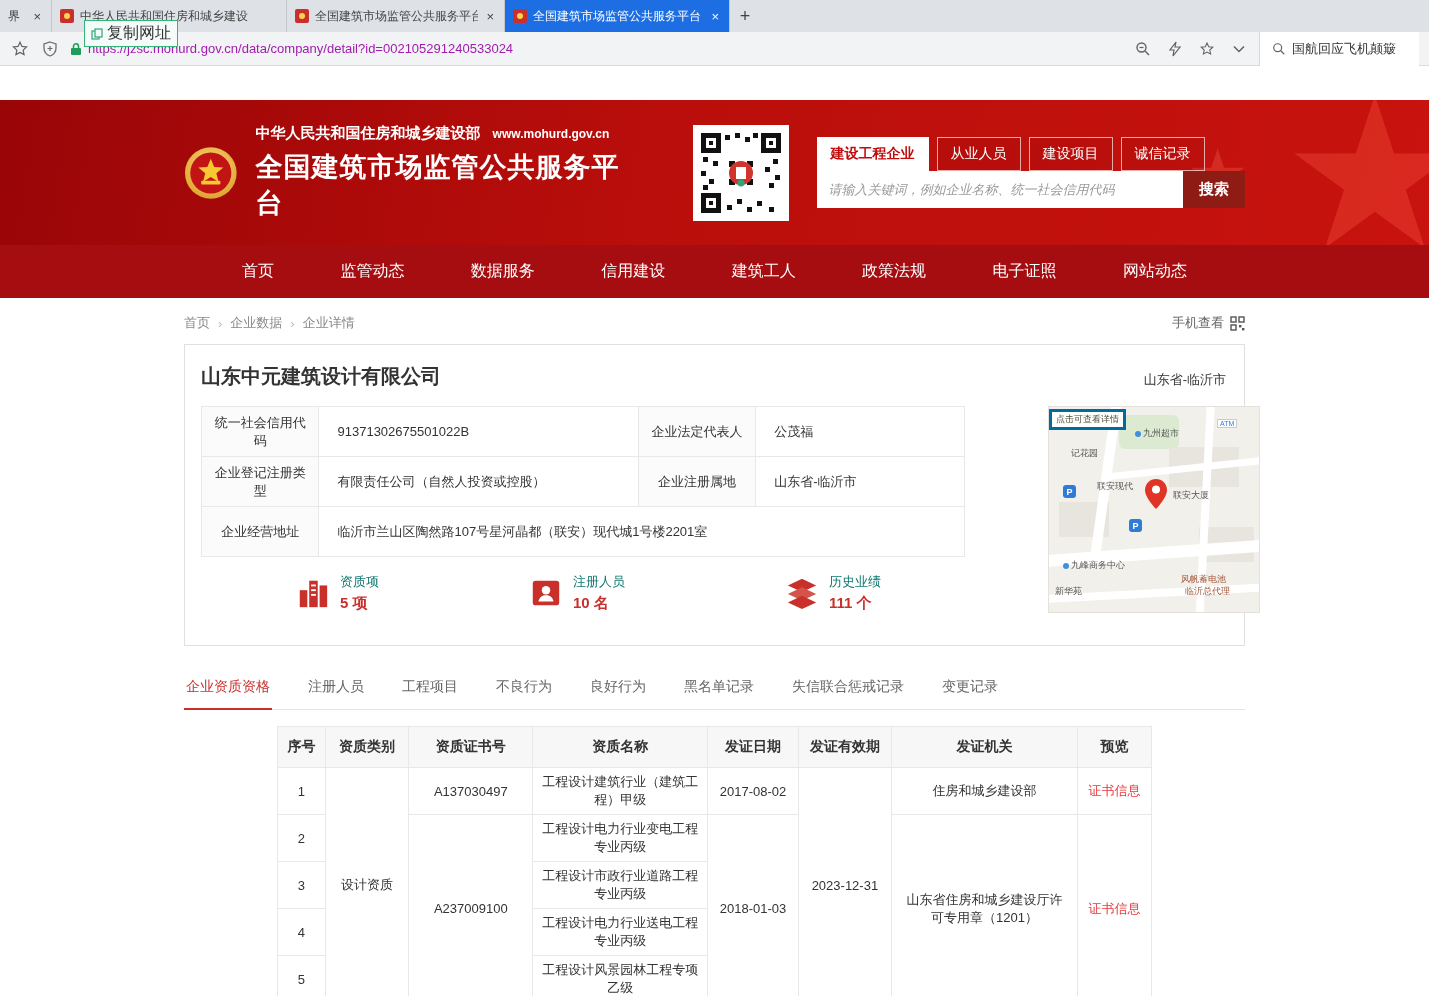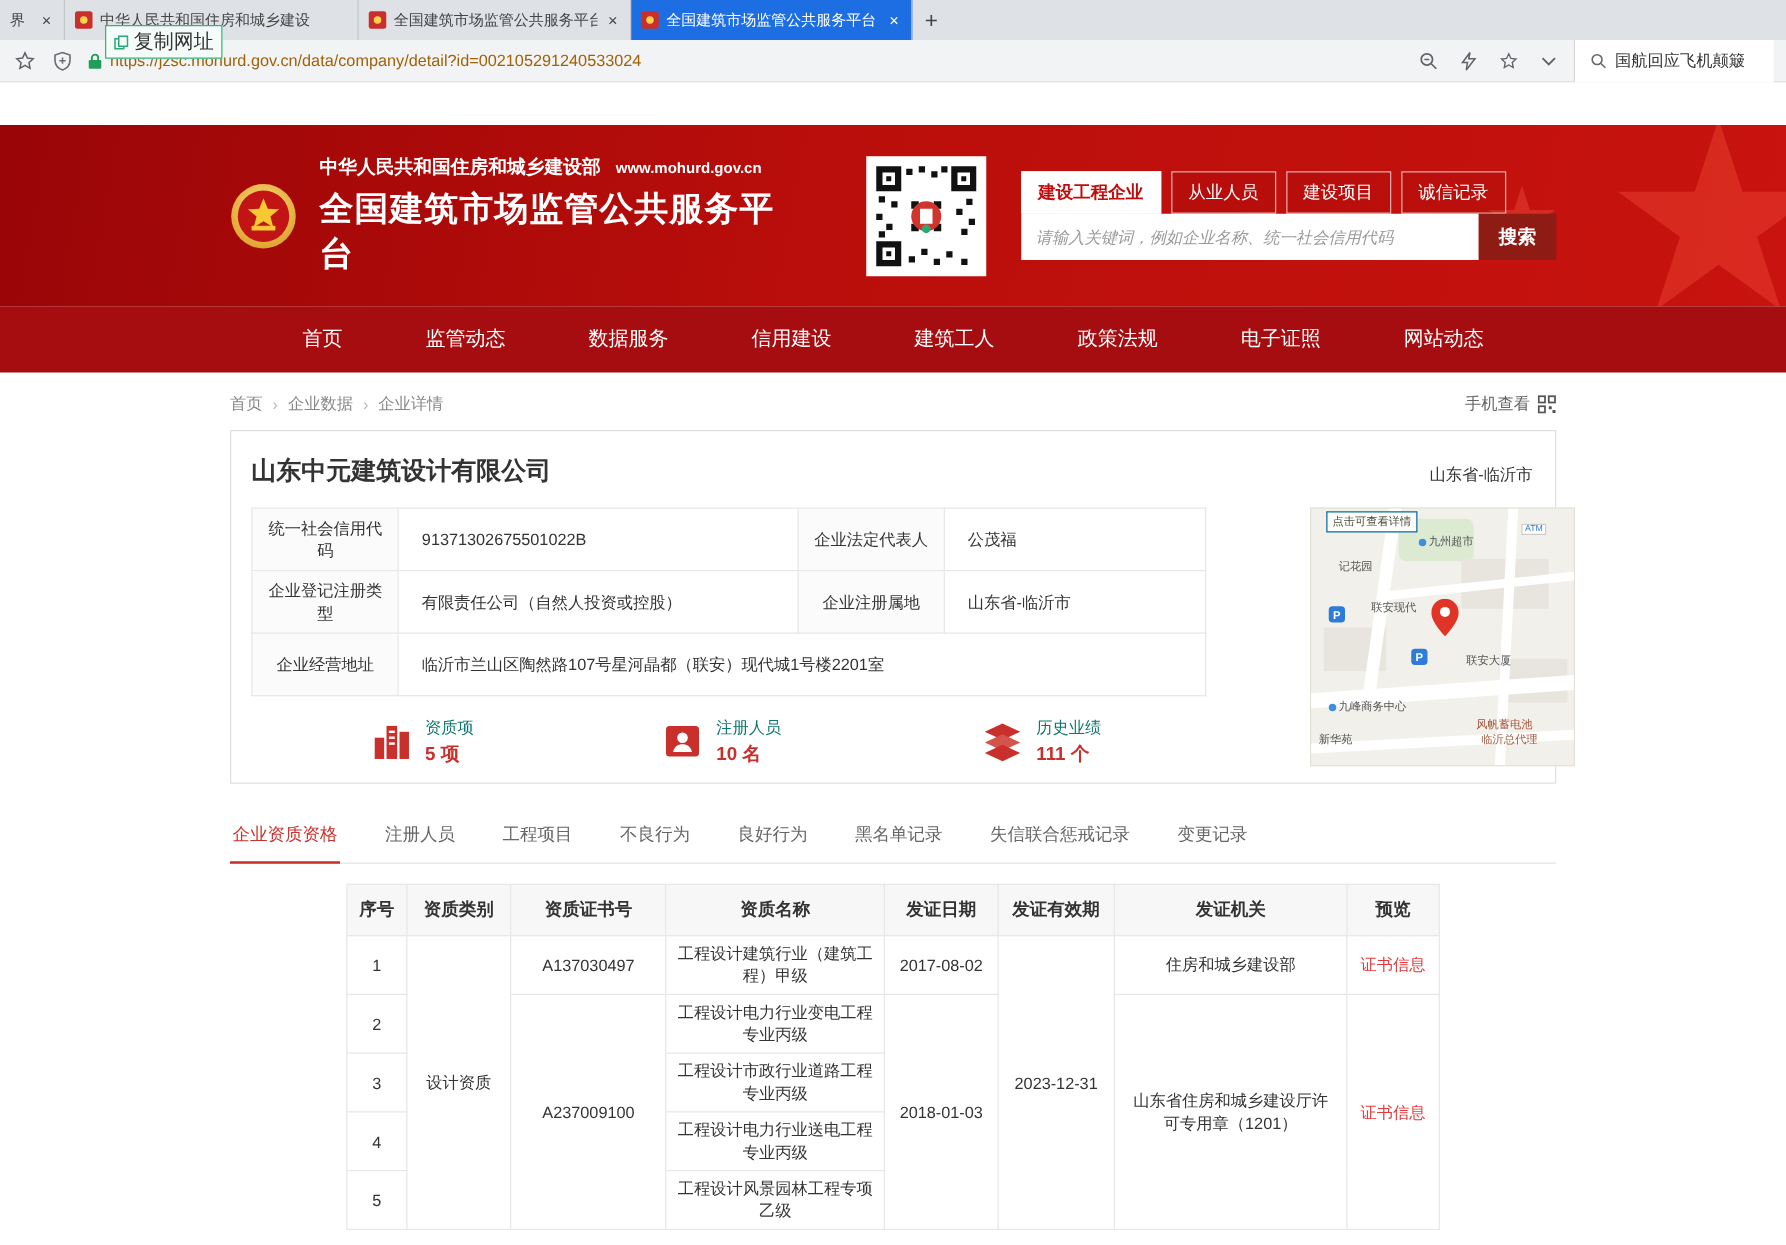--- a/index.html
+++ b/index.html
@@ -21,21 +21,21 @@
              display: inline-flex; align-items: center; justify-content: center; }
   .favicon::after { content:""; width: 6px; height: 6px; background: #ffd24d; border-radius: 50%; }
   .tab-close { font-size: 13px; color: inherit; padding: 0 2px; cursor: pointer; }
   .newtab { width: 30px; display: flex; align-items: center; justify-content: center; font-size: 18px; color: #444; cursor: pointer; }
   .copy-tooltip { position: absolute; left: 84px; top: 20px; z-index: 40; background: #f4fbf8;
                   border: 1px solid #35b57c; padding: 2px 6px; font-size: 16px; color: #333;
                   display: flex; align-items: center; gap: 4px; }
   .addressbar { height: 34px; background: #f1f3f4; display: flex; align-items: center; padding: 0 10px; gap: 10px;
                 border-bottom: 1px solid #dcdcdc; }
   .abar-icon { display: inline-flex; align-items: center; justify-content: center; width: 20px; height: 20px; cursor: pointer; }
-  .url-wrap { display: flex; align-items: center; gap: 6px; flex: 1; font-size: 13px; color: #a16207; }
+  .url-wrap { display: flex; align-items: center; gap: 6px; flex: 1; font-size: 13px; color: #a21caf; }
   .right-icons { display: flex; align-items: center; gap: 12px; }
   .hot-search { display: flex; align-items: center; gap: 6px; background: #fff; border-left: 1px solid #d8d8d8;
                 height: 34px; padding: 0 14px 0 12px; font-size: 13px; color: #333; min-width: 160px; cursor: text; }
   .chrome-gap { height: 34px; background: #fff; }
   
   .site-header { height: 145px; background: linear-gradient(100deg, #9a0507 0%, #b90e0b 45%, #c8130e 100%);
                  position: relative; overflow: hidden; }
   .deco-star { position: absolute; color: rgba(255,90,70,0.32); pointer-events: none; line-height: 1; }
   .deco-star.big { font-size: 210px; right: -40px; top: -30px; }
   .deco-star.small { font-size: 70px; right: 180px; top: 40px; color: rgba(255,110,90,0.28); }
@@ -63,36 +63,36 @@
                    justify-content: space-between; padding: 0 58px; }
   .nav-item { color: #fff; font-size: 16px; cursor: pointer; }
   
   .crumb-row { width: 1061px; margin: 16px auto 0; display: flex; align-items: center; justify-content: space-between;
                font-size: 13px; color: #888; }
   .crumbs { display: flex; align-items: center; gap: 8px; }
   .crumb { cursor: pointer; }
   .crumb-sep { color: #bbb; }
   .mobile-view { display: flex; align-items: center; gap: 6px; color: #666; cursor: pointer; }
   
-  .card { width: 1061px; margin: 12px auto 0; border: 1px solid #e0e0e0; padding: 18px 16px 13px; position: relative; }
+  .card { width: 1061px; margin: 12px auto 0; border: 1px solid #e0e0e0; padding: 18px 16px 32px; position: relative; }
   .company-name { font-size: 20px; font-weight: bold; color: #333; }
   .company-region { position: absolute; right: 18px; top: 26px; font-size: 13px; color: #333; }
   .card-body { display: flex; margin-top: 16px; }
   .info-table { border-collapse: collapse; width: 764px; }
   .info-table td { border: 1px solid #e8e8e8; font-size: 13px; color: #333; height: 50px; padding: 6px 12px; }
   .info-table td.lbl { text-align: center; background: #fbfbfb; }
   .info-table td.val { padding-left: 18px; }
   .map { width: 212px; height: 207px; margin-left: 33px; position: relative; background: #f2f0ea;
          border: 1px solid #e3e1da; overflow: hidden; cursor: pointer; flex: 0 0 212px; }
   .road { position: absolute; background: #ffffff; }
   .green-patch { position: absolute; background: #dcead2; border-radius: 6px; }
   .blockb { position: absolute; background: #e7e5de; }
   .map-label { position: absolute; font-size: 9px; color: #555; white-space: nowrap; }
   .map-label.brown { color: #a2543a; }
-  .map-hint { position: absolute; left: 12px; top: 2px; background: rgba(255,255,255,0.9); border: 1px solid #0369a1;
+  .map-hint { position: absolute; left: 0; top: 2px; background: rgba(255,255,255,0.9); border: 3px solid #0369a1;
               font-size: 9px; color: #4a4a3a; padding: 1px 4px; z-index: 5; }
   .p-icon { position: absolute; width: 13px; height: 13px; background: #2f7bd8; color: #fff; border-radius: 3px;
             font-size: 9px; font-weight: bold; display: flex; align-items: center; justify-content: center; }
   .blue-dot { display: inline-block; width: 6px; height: 6px; border-radius: 50%; background: #3f8fe0;
               margin-right: 2px; vertical-align: middle; }
   .atm-box { position: absolute; font-size: 7px; color: #2f7bd8; background: #fff; border: 1px solid #ccc; padding: 0 2px; }
   .map-pin { position: absolute; left: 96px; top: 72px; z-index: 6; }
   .stats { display: flex; width: 814px; margin-top: 16px; align-items: center; }
   .stat { display: flex; align-items: center; gap: 10px; cursor: pointer; }
   .stat .txt { display: flex; flex-direction: column; gap: 3px; }
@@ -405,21 +405,21 @@
       <div class="road" style="left:52px; top:-10px; width:10px; height:165px; transform:rotate(8deg);"></div>
       <div class="road" style="left:152px; top:-10px; width:8px; height:235px; transform:rotate(3deg);"></div>
       <div class="road" style="left:55px; top:58px; width:165px; height:7px; transform:rotate(-6deg);"></div>
       <div class="road" style="left:-5px; top:182px; width:230px; height:8px; transform:rotate(-3deg);"></div>
 
       <div class="map-hint">点击可查看详情</div>
       <span class="map-label" style="left:86px; top:20px;"><span class="blue-dot"></span><span>九州超市</span></span>
       <span class="atm-box" style="left:168px; top:12px;">ATM</span>
       <span class="map-label" style="left:22px; top:40px;">记花园</span>
       <span class="map-label" style="left:48px; top:73px;">联安现代</span>
-      <span class="map-label" style="left:124px; top:115px;">联安大厦</span>
+      <span class="map-label" style="left:124px; top:82px;">联安大厦</span>
       <span class="map-label" style="left:14px; top:152px;"><span class="blue-dot"></span><span>九峰商务中心</span></span>
       <span class="map-label" style="left:6px; top:178px;">新华苑</span>
       <span class="map-label brown" style="left:132px; top:166px;">风帆蓄电池</span>
       <span class="map-label brown" style="left:136px; top:178px;">临沂总代理</span>
 
       <span class="p-icon" style="left:14px; top:78px;">P</span>
       <span class="p-icon" style="left:80px; top:112px;">P</span>
 
       <svg class="map-pin" width="22" height="30" viewBox="0 0 22 30">
         <path d="M11 0C5 0 0 4.9 0 11c0 8 11 19 11 19s11-11 11-19C22 4.9 17 0 11 0z" fill="#e03427"></path>

